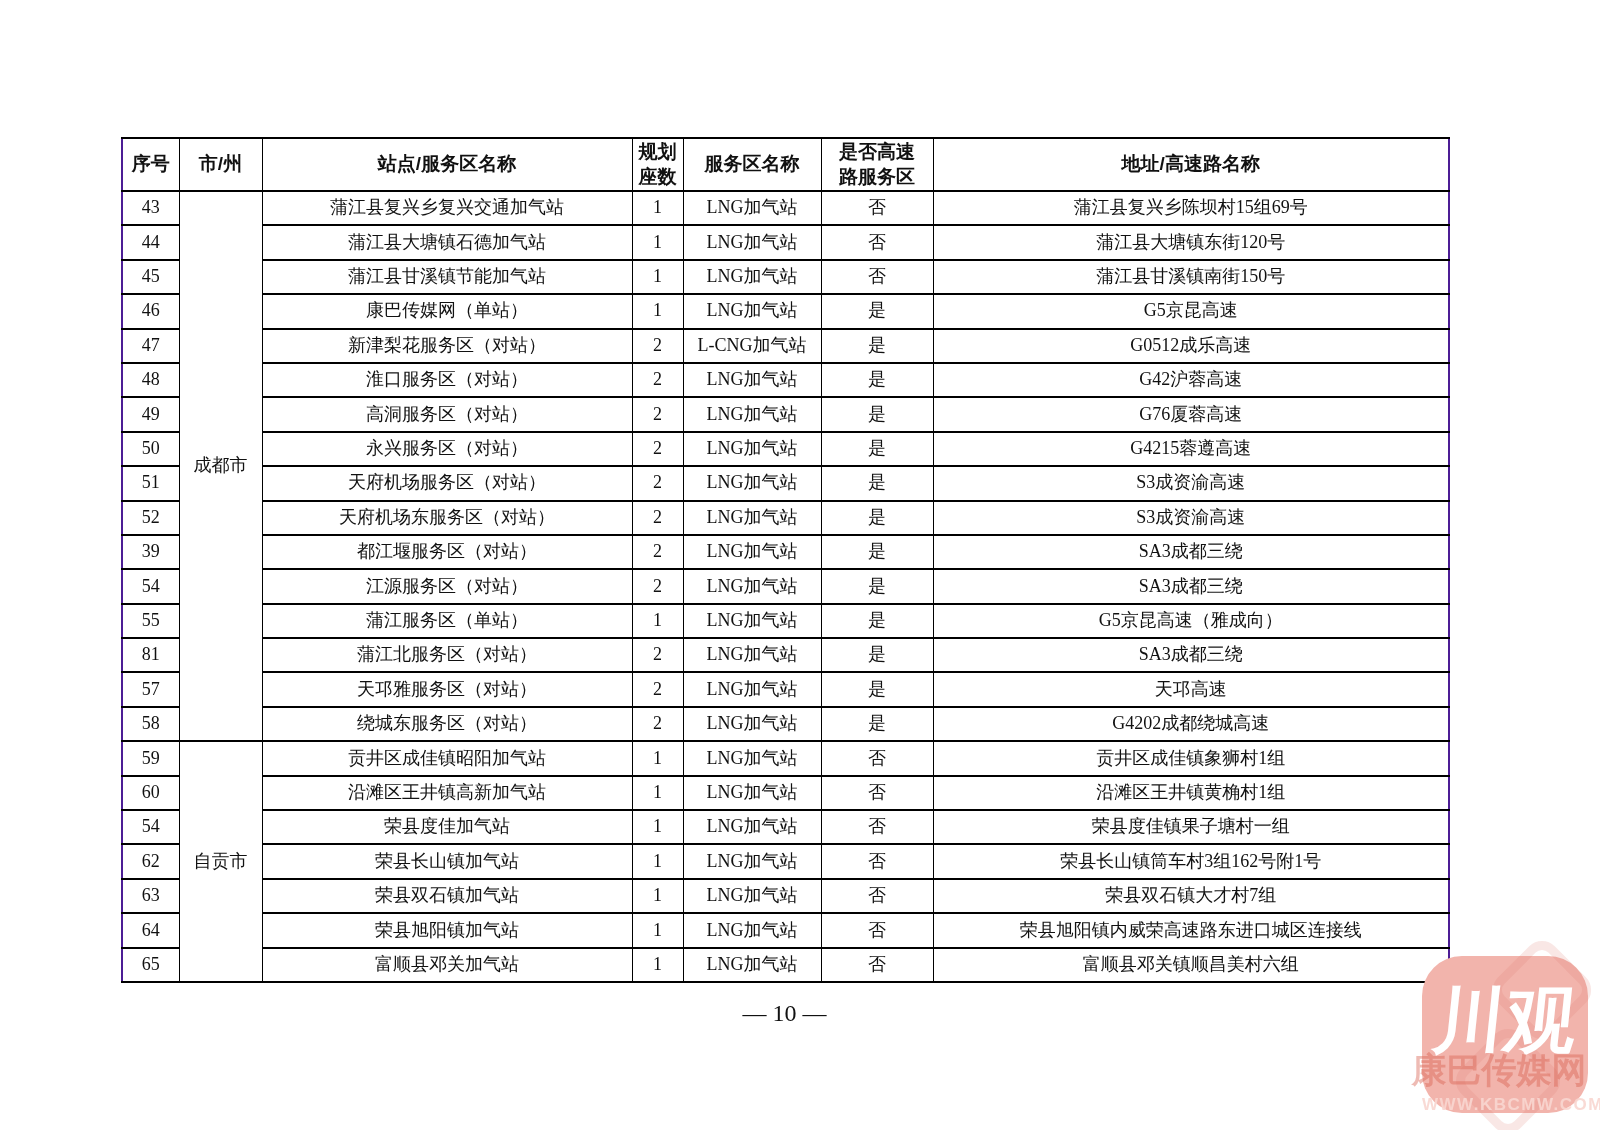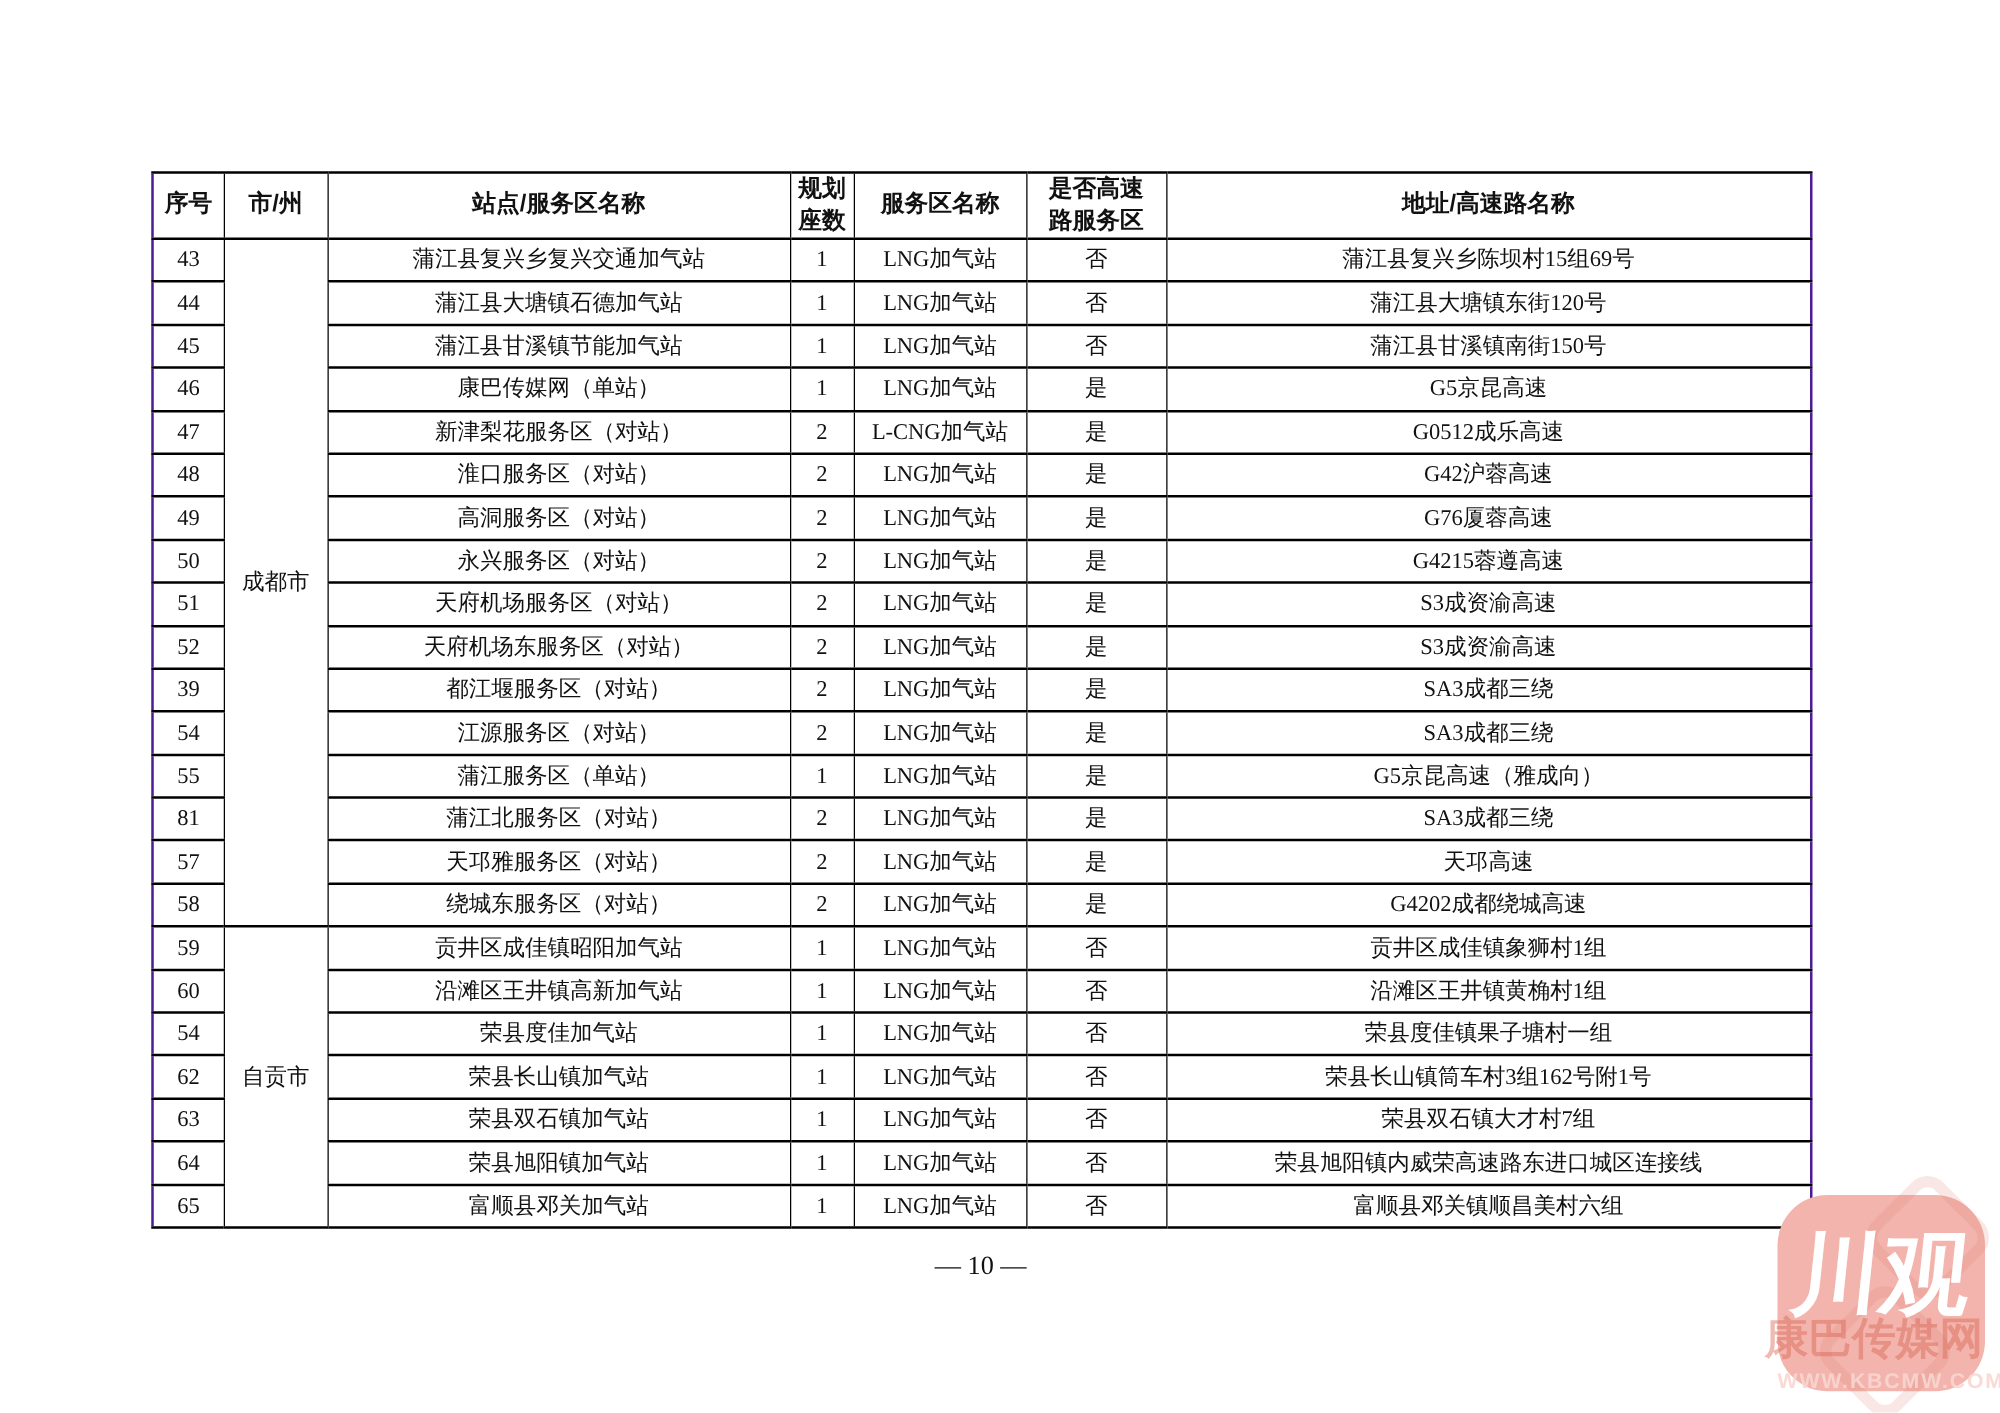--- a/index.html
+++ b/index.html
@@ -44,21 +44,21 @@
     height: 32.4px;
     line-height: 1.1;
   }
 
   
   .page-footer {
     position: absolute;
     left: 121px; top: 1000px;
     width: 1327px;
     text-align: center;
-    font-size: 21px;
+    font-size: 24px;
     color: #111;
   }
 
   
   .watermark-square {
     position: absolute;
     left: 1422px; top: 956px;
     width: 166px; height: 157px;
     border-radius: 40px;
     overflow: visible;

